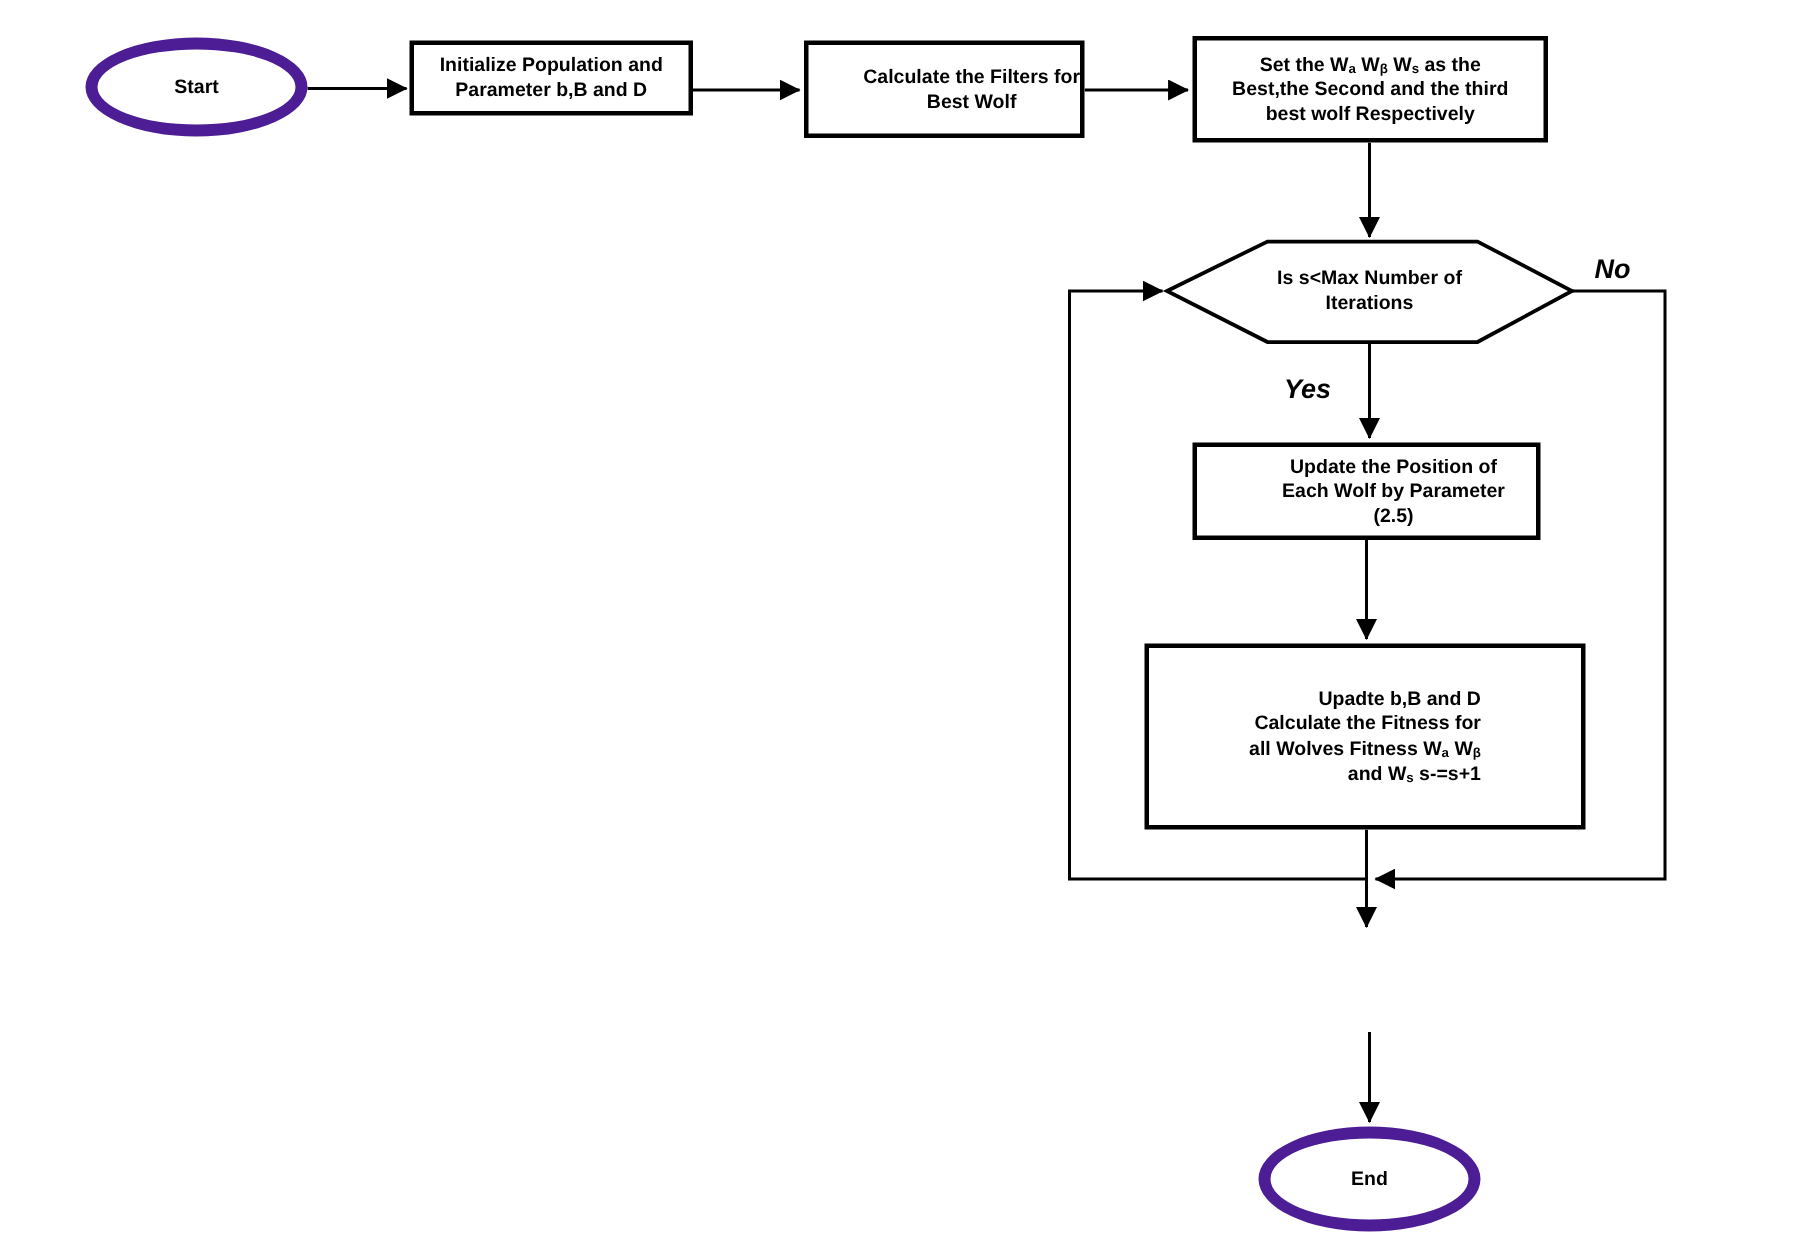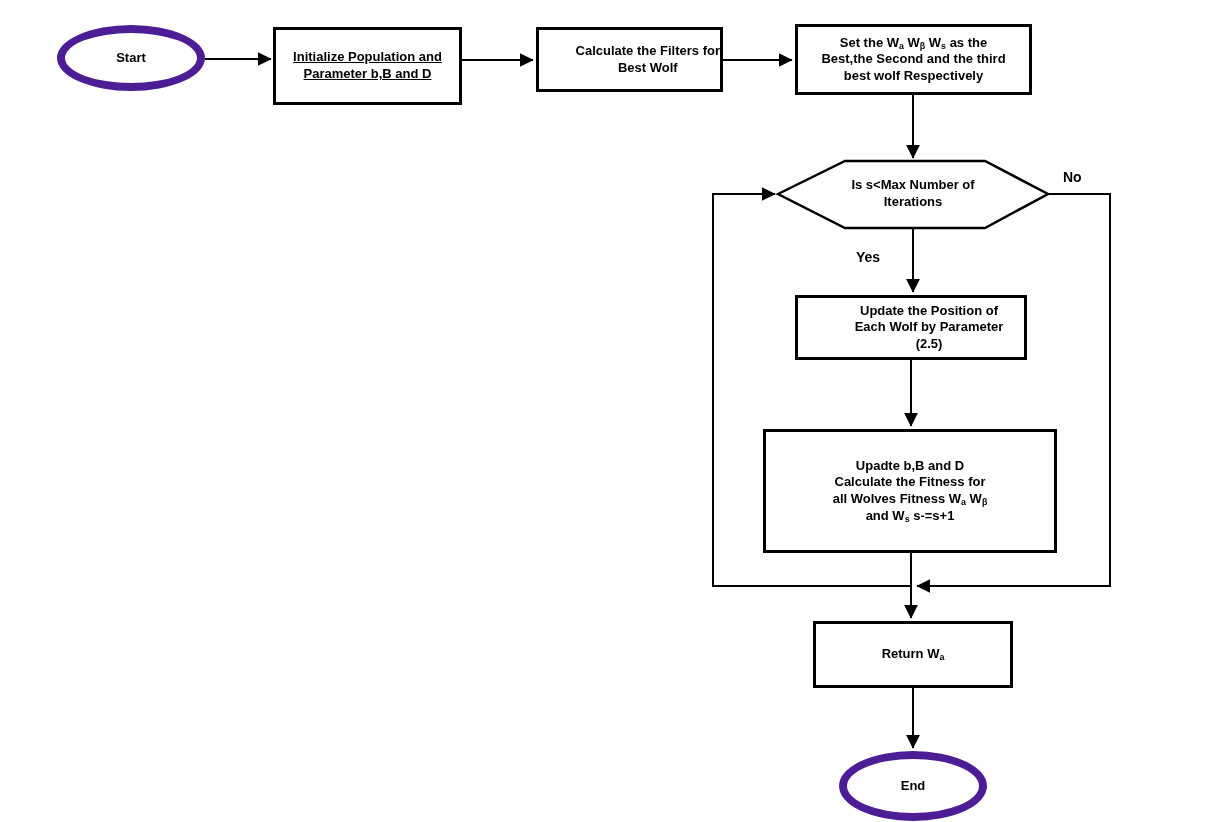--- a/index.html
+++ b/index.html
@@ -23,22 +23,23 @@
     font-size:13px;
     line-height:1.28;
     background:#ffffff;
     box-sizing:border-box;
   }
   .process{border:3px solid #000;}
   .terminal{border:8px solid #4c1d95;border-radius:50%;}
   .decision-label{background:transparent;}
   .edge-label{
     position:absolute;
-    font-size:14px;
+    font-size:18px;
     line-height:1;
+    font-style:italic;
   }
   sub{font-size:0.68em;line-height:0;vertical-align:-0.18em;}
   .label div{white-space:nowrap;}
 </style>
 </head>
 <body>
 
 <div class="canvas">
 
   <svg class="connectors" width="1211" height="822" viewBox="0 0 1211 822">
@@ -61,21 +62,21 @@
 
     <polygon points="778,194 845,161 985,161 1048,194 985,228 845,228" fill="#ffffff" stroke="#000" stroke-width="2.5"></polygon>
   </svg>
 
   <div class="node terminal" style="left:57px;top:25px;width:148px;height:66px;">
     <div class="label">
         <div><span>Start</span></div>
       </div>
   </div>
 
-  <div class="node process" style="left:273px;top:27px;width:189px;height:78px;text-decoration:underline;">
+  <div class="node process" style="left:273px;top:27px;width:189px;height:50px;">
     <div class="label">
         <div><span>Initialize Population and</span></div>
         <div><span>Parameter b,B and D</span></div>
       </div>
   </div>
 
   <div class="node process" style="left:536px;top:27px;width:187px;height:65px;justify-content:flex-end;">
     <div class="label">
         <div><span>Calculate the Filters for</span></div>
         <div><span>Best Wolf</span></div>
@@ -102,34 +103,29 @@
   <div class="edge-label" style="left:1063px;top:170px;">No</div>
 
   <div class="node process" style="left:795px;top:295px;width:232px;height:65px;padding-left:36px;">
     <div class="label">
         <div><span>Update the Position of</span></div>
         <div><span>Each Wolf by Parameter</span></div>
         <div><span>(2.5)</span></div>
       </div>
   </div>
 
-  <div class="node process" style="left:763px;top:429px;width:294px;height:124px;">
+  <div class="node process" style="left:763px;top:429px;width:294px;height:124px;text-align:right;">
     <div class="label">
         <div><span>Upadte b,B and D</span></div>
         <div><span>Calculate the Fitness for</span></div>
         <div><span>all Wolves Fitness W</span><sub>a</sub><span> W</span><sub>β</sub></div>
         <div><span>and W</span><sub>s</sub><span> s-=s+1</span></div>
       </div>
   </div>
 
-  <div class="node process" style="left:813px;top:621px;width:200px;height:67px;">
-    <div class="label">
-        <div><span>Return W</span><sub>a</sub></div>
-      </div>
-  </div>
 
   <div class="node terminal" style="left:839px;top:751px;width:148px;height:70px;text-align:center;">
     <div class="label">
         <div><span>End</span></div>
       </div>
   </div>
 
 </div>
 
 </body></html>

